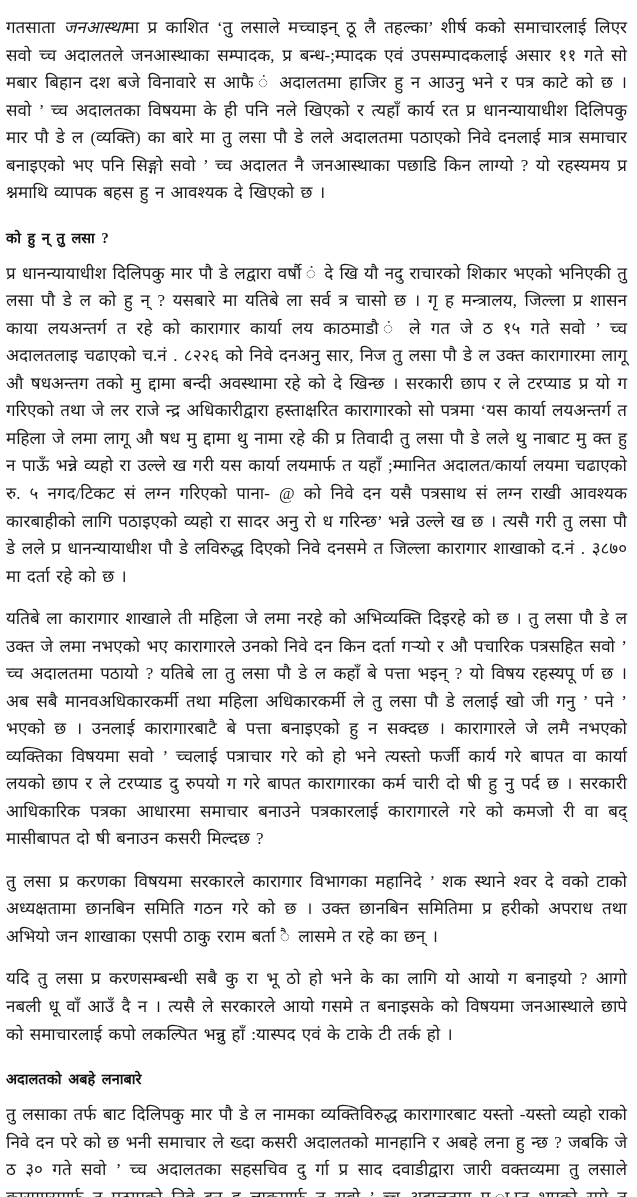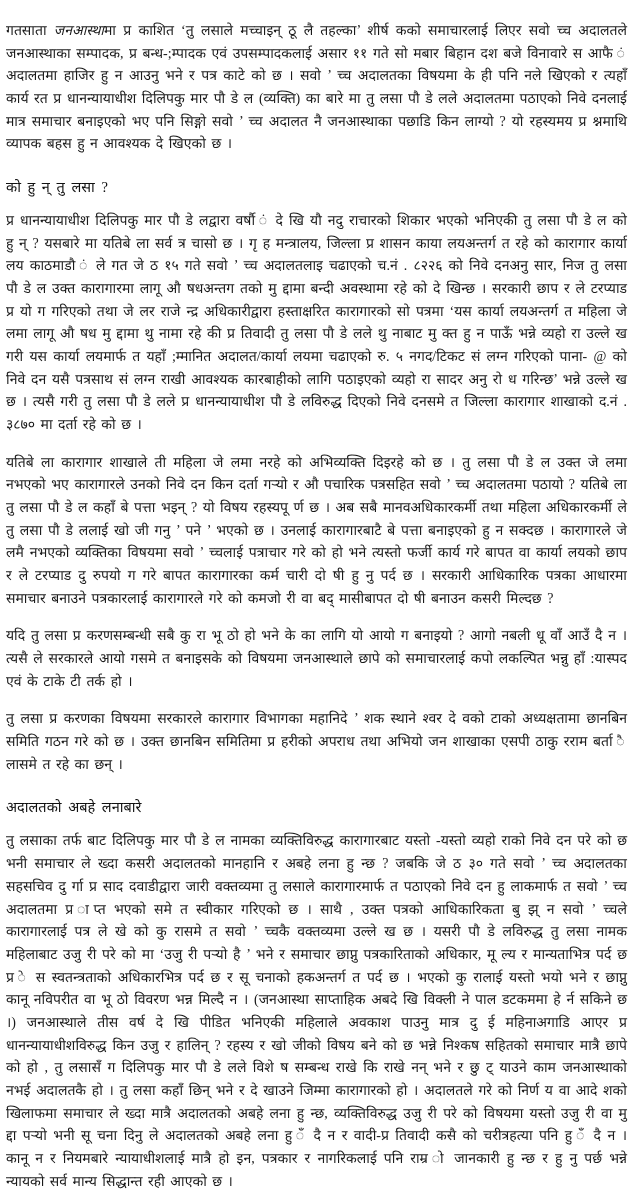--- a/index.html
+++ b/index.html
@@ -17,45 +17,45 @@
     font-family: "Liberation Serif", "DejaVu Serif", serif;
   }
   .article-title {
     font-size: 20px;
     font-weight: bold;
     margin: 4px 0 16px 0;
     word-spacing: 4px;
     color: #111111;
   }
   .body-paragraph {
-    font-size: 14px;
+    font-size: 17px;
     line-height: 1.62;
     text-align: justify;
     word-spacing: 2px;
-    margin: 14px 0 15px 0;
+    margin: 8px 0 15px 0;
     color: #1a1a1a;
   }
   .section-heading {
     font-size: 14.5px;
-    font-weight: normal;
+    font-weight: bold;
     margin: 20px 0 13px 0;
     word-spacing: 3px;
     color: #111111;
   }
   .body-paragraph em {
     font-style: italic;
   }
 </style>
 </head>
 <body>
 
 <div class="page">
   <div>
       <p class="body-paragraph"><span>गतसाता </span><em>जनआस्था</em><span>मा प्र काशित ‘तु लसाले  मच्चाइन्  ठू लै  तहल्का’ शीर्ष कको  समाचारलाई  लिएर सवो  च्च अदालतले  जनआस्थाका सम्पादक, प्र बन्ध-;म्पादक एवं  उपसम्पादकलाई  असार ११ गते  सो मबार बिहान दश बजे  विनावारे स आफै ं  अदालतमा हाजिर हु न आउनु  भने र पत्र काटे को  छ । सवो ’ च्च अदालतका विषयमा के ही पनि नले खिएको  र त्यहाँ  कार्य रत प्र धानन्यायाधीश दिलिपकु मार पौ डे ल (व्यक्ति) का बारे मा तु लसा पौ डे लले  अदालतमा पठाएको  निवे दनलाई  मात्र समाचार बनाइएको  भए पनि सिङ्गो  सवो ’ च्च अदालत नै  जनआस्थाका पछाडि किन लाग्यो  ? यो  रहस्यमय प्र श्नमाथि व्यापक बहस हु न आवश्यक दे खिएको  छ ।</span></p>
       <h2 class="section-heading">को   हु  न्   तु  लसा ?</h2>
       <p class="body-paragraph">प्र धानन्यायाधीश दिलिपकु मार पौ डे लद्वारा वर्षौ ं  दे खि यौ नदु राचारको  शिकार भएको  भनिएकी तु लसा पौ डे ल को  हु न्  ? यसबारे मा यतिबे ला सर्व त्र चासो  छ । गृ ह मन्त्रालय, जिल्ला प्र शासन काया लयअन्तर्ग त रहे को  कारागार कार्या लय काठमाडौ ं ले  गत जे ठ १५ गते  सवो ’ च्च अदालतलाइ चढाएको  च.नं . ८२२६ को  निवे दनअनु सार, निज तु लसा पौ डे ल उक्त कारागारमा लागू  औ षधअन्तग तको  मु द्दामा बन्दी अवस्थामा रहे को  दे खिन्छ । सरकारी छाप र ले टरप्याड प्र यो ग गरिएको  तथा जे लर राजे न्द्र अधिकारीद्वारा हस्ताक्षरित कारागारको  सो  पत्रमा ‘यस कार्या लयअन्तर्ग त महिला जे लमा लागू  औ षध मु द्दामा थु नामा रहे की प्र तिवादी तु लसा पौ डे लले  थु नाबाट मु क्त हु न पाऊँ  भन्ने  व्यहो रा उल्ले ख गरी यस कार्या लयमार्फ त यहाँ  ;म्मानित अदालत/कार्या लयमा चढाएको  रु. ५ नगद/टिकट सं लग्न गरिएको  पाना- @ को  निवे दन यसै  पत्रसाथ सं लग्न राखी आवश्यक कारबाहीको  लागि पठाइएको  व्यहो रा सादर अनु रो ध गरिन्छ’ भन्ने  उल्ले ख छ । त्यसै  गरी तु लसा पौ डे लले  प्र धानन्यायाधीश पौ डे लविरुद्ध दिएको  निवे दनसमे त जिल्ला कारागार शाखाको  द.नं . ३८७० मा दर्ता  रहे को  छ ।</p>
       <p class="body-paragraph">यतिबे ला कारागार शाखाले  ती महिला जे लमा नरहे को  अभिव्यक्ति दिइरहे को  छ । तु लसा पौ डे ल उक्त जे लमा नभएको  भए कारागारले  उनको  निवे दन किन दर्ता  गऱ्यो  र औ पचारिक पत्रसहित सवो ’ च्च अदालतमा पठायो  ? यतिबे ला तु लसा पौ डे ल कहाँ  बे पत्ता भइन्  ? यो  विषय रहस्यपू र्ण  छ । अब सबै  मानवअधिकारकर्मी  तथा महिला अधिकारकर्मी ले  तु लसा पौ डे ललाई  खो जी गनु ’ पने ’ भएको  छ । उनलाई  कारागारबाटै  बे पत्ता बनाइएको  हु न सक्दछ । कारागारले  जे लमै  नभएको  व्यक्तिका विषयमा सवो ’ च्चलाई  पत्राचार गरे को  हो  भने  त्यस्तो  फर्जी  कार्य  गरे बापत वा कार्या लयको  छाप र ले टरप्याड दु रुपयो ग गरे बापत कारागारका कर्म चारी दो षी हु नु पर्द छ । सरकारी आधिकारिक पत्रका आधारमा समाचार बनाउने  पत्रकारलाई  कारागारले  गरे को  कमजो री वा बद् मासीबापत दो षी बनाउन कसरी मिल्दछ ?</p>
+      <p class="body-paragraph">तु लसा प्र करणका विषयमा सरकारले  कारागार विभागका महानिदे ’ शक स्थाने श्वर दे वको टाको  अध्यक्षतामा छानबिन समिति गठन गरे को  छ । उक्त छानबिन समितिमा प्र हरीको  अपराध तथा अभियो जन शाखाका एसपी ठाकु रराम बर्ता ै  लासमे त रहे का छन्  ।</p>
       <p class="body-paragraph">यदि तु लसा प्र करणसम्बन्धी सबै  कु रा भू ठो  हो  भने  के  का लागि यो  आयो ग बनाइयो  ? आगो  नबली धू वाँ  आउँ दै न । त्यसै ले  सरकारले  आयो गसमे त बनाइसके को  विषयमा जनआस्थाले  छापे को  समाचारलाई  कपो लकल्पित भन्नु  हाँ :यास्पद एवं  के टाके टी तर्क  हो  ।</p>
-      <p class="body-paragraph">तु लसा प्र करणका विषयमा सरकारले  कारागार विभागका महानिदे ’ शक स्थाने श्वर दे वको टाको  अध्यक्षतामा छानबिन समिति गठन गरे को  छ । उक्त छानबिन समितिमा प्र हरीको  अपराध तथा अभियो जन शाखाका एसपी ठाकु रराम बर्ता ै  लासमे त रहे का छन्  ।</p>
       <h2 class="section-heading">अदालतको   अबहे  लनाबारे</h2>
       <p class="body-paragraph">तु लसाका तर्फ बाट दिलिपकु मार पौ डे ल नामका व्यक्तिविरुद्ध कारागारबाट यस्तो -यस्तो  व्यहो राको  निवे दन परे को  छ भनी समाचार ले ख्दा कसरी अदालतको  मानहानि र अबहे लना हु न्छ ? जबकि जे ठ ३० गते  सवो ’ च्च अदालतका सहसचिव दु र्गा  प्र साद दवाडीद्वारा जारी वक्तव्यमा तु लसाले  कारागारमार्फ त पठाएको  निवे दन हु लाकमार्फ त सवो ’ च्च अदालतमा प्र ाप्त भएको  समे त स्वीकार गरिएको  छ । साथै , उक्त पत्रको  आधिकारिकता बु झ् न सवो ’ च्चले  कारागारलाई  पत्र ले खे को  कु रासमे त सवो ’ च्चकै  वक्तव्यमा उल्ले ख छ । यसरी पौ डे लविरुद्ध तु लसा नामक महिलाबाट उजु री परे को मा ‘उजु री पऱ्यो  है ’ भने र समाचार छाप्नु  पत्रकारिताको  अधिकार, मू ल्य र मान्यताभित्र पर्द छ प्र े स स्वतन्त्रताको  अधिकारभित्र पर्द छ र सू चनाको  हकअन्तर्ग त पर्द छ । भएको  कु रालाई  यस्तो  भयो  भने र छाप्नु  कानू नविपरीत वा भू ठो  विवरण भन्न मिल्दै न । (जनआस्था साप्ताहिक अबदे खि विक्ली ने पाल डटकममा हे र्न  सकिने छ ।) जनआस्थाले  तीस वर्ष दे खि पीडित भनिएकी महिलाले  अवकाश पाउनु  मात्र दु ई  महिनाअगाडि आएर प्र धानन्यायाधीशविरुद्ध किन उजु र हालिन्  ? रहस्य र खो जीको  विषय बने को  छ भन्ने  निश्कष सहितको  समाचार मात्रै  छापे को  हो , तु लसासँ ग दिलिपकु मार पौ डे लले  विशे ष सम्बन्ध राखे  कि राखे नन्  भने र छु ट् याउने  काम जनआस्थाको  नभई  अदालतकै  हो  । तु लसा कहाँ  छिन्  भने र दे खाउने  जिम्मा कारागारको  हो  । अदालतले  गरे को  निर्ण य वा आदे शको  खिलाफमा समाचार ले ख्दा मात्रै  अदालतको  अबहे लना हु न्छ, व्यक्तिविरुद्ध उजु री परे को  विषयमा यस्तो  उजु री वा मु द्दा पऱ्यो  भनी सू चना दिनु ले  अदालतको  अबहे लना हु ँ दै न र वादी-प्र तिवादी कसै को  चरीत्रहत्या पनि हु ँ दै न । कानू न र नियमबारे  न्यायाधीशलाई  मात्रै  हो इन, पत्रकार र नागरिकलाई  पनि राम्र ो  जानकारी हु न्छ र हु नु पर्छ  भन्ने  न्यायको  सर्व मान्य सिद्धान्त रही आएको  छ ।</p>
     </div>
 </div>
 
 </body></html>

